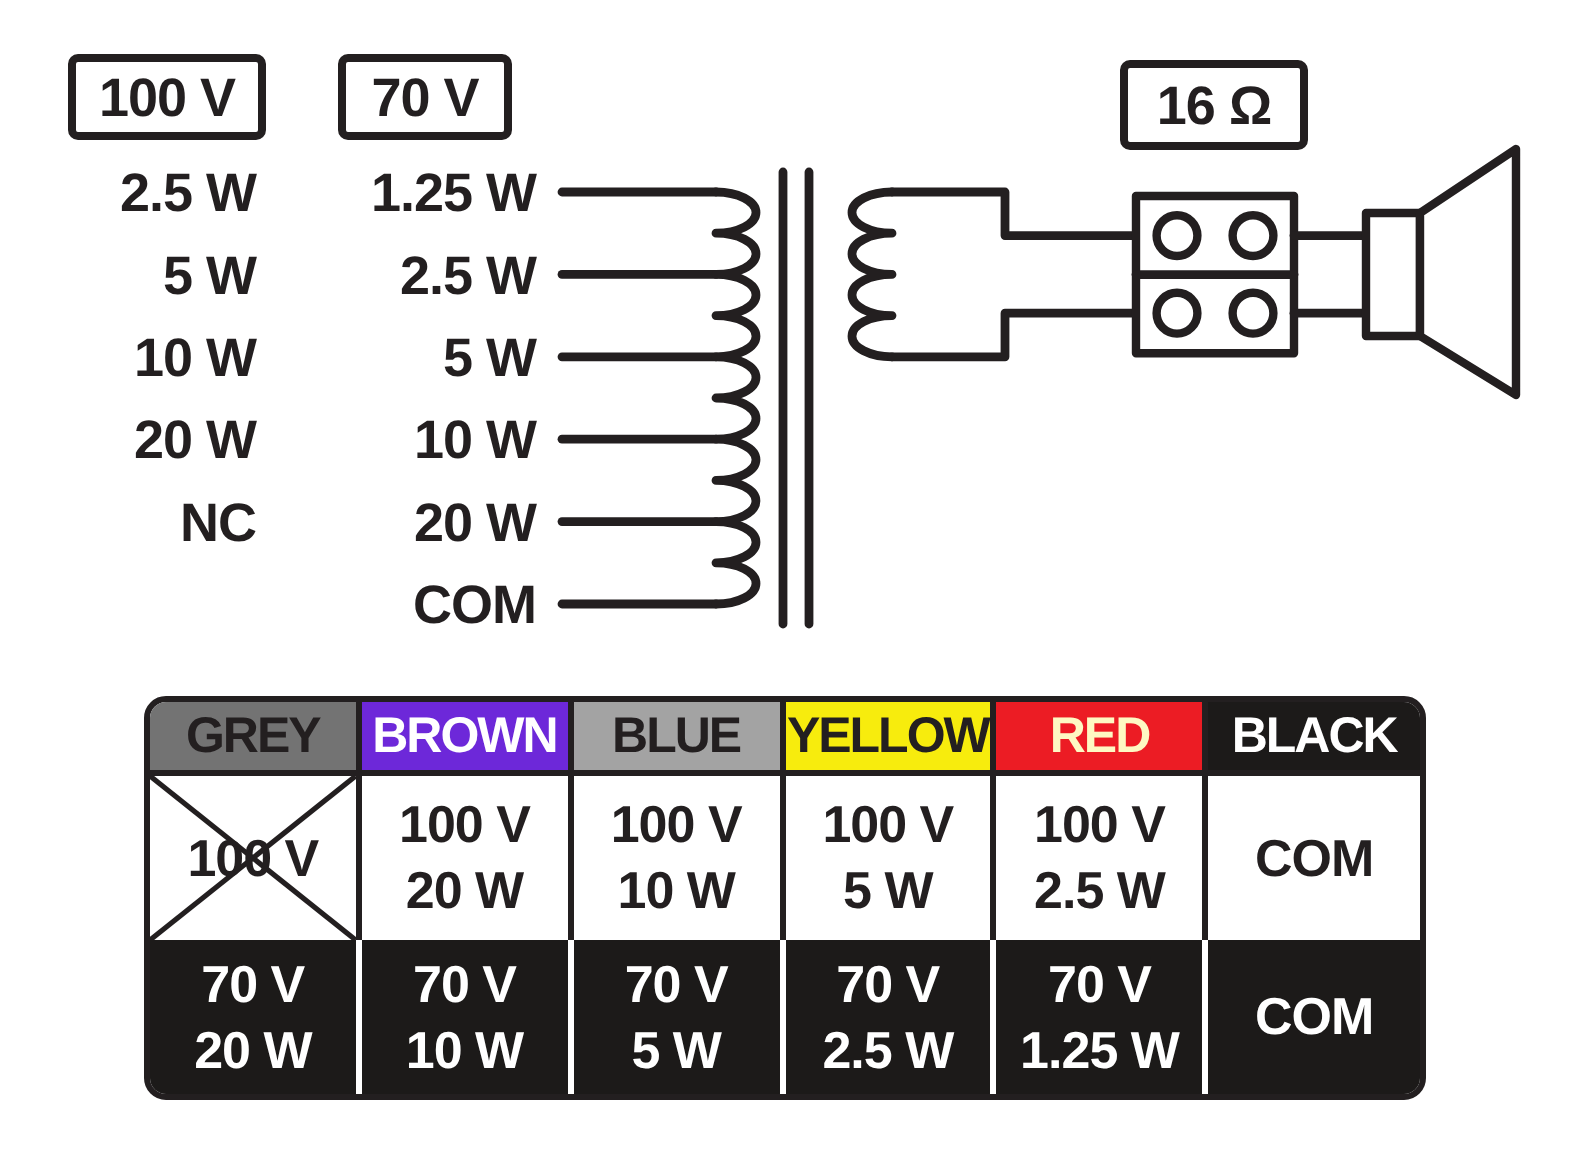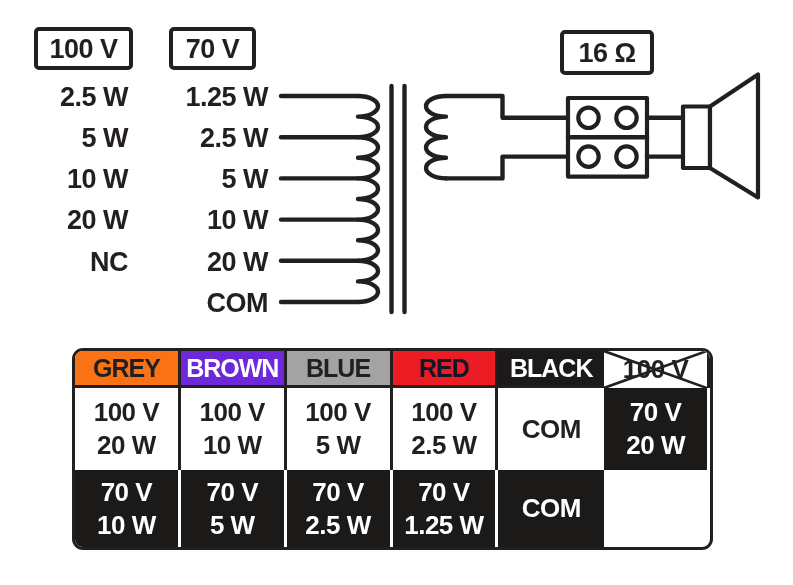--- a/index.html
+++ b/index.html
@@ -104,24 +104,25 @@
 
   <line class="ink" x1="647" y1="117.8" x2="683" y2="117.8"></line>
   <line class="ink" x1="647" y1="156.6" x2="683" y2="156.6"></line>
 
   <rect class="ink-fill" x="683" y="106.5" width="27" height="61.5"></rect>
   <path class="ink-fill" d="M710 106.5 L758 74.5 L758 197.5 L710 168 Z"></path>
 </svg>
 
 <div class="wire-table">
 
-  <div class="hd" style="background: #f97316; color: rgb(35, 31, 32);">GREY</div>
+  <div class="hd" style="background: #737373; color: rgb(35, 31, 32);">GREY</div>
   <div class="hd" style="background: #6d28d9; color: rgb(255, 255, 255);">BROWN</div>
   <div class="hd" style="background: #a3a3a3; color: rgb(35, 31, 32);">BLUE</div>
-  <div class="hd" style="background: rgb(236, 28, 36); color: #0f172a;">RED</div>
+  <div class="hd" style="background: rgb(247, 236, 13); color: rgb(35, 31, 32);">YELLOW</div>
+  <div class="hd" style="background: rgb(236, 28, 36); color: #fef9c3;">RED</div>
   <div class="hd last" style="background: rgb(28, 26, 25); color: rgb(255, 255, 255);">BLACK</div>
 
   <div class="c1">
     <svg class="cross" viewBox="0 0 100 100" preserveAspectRatio="none">
       <line x1="0" y1="0" x2="100" y2="100"></line>
       <line x1="0" y1="100" x2="100" y2="0"></line>
     </svg>
     <div class="ln">100 V</div>
 
   </div>

